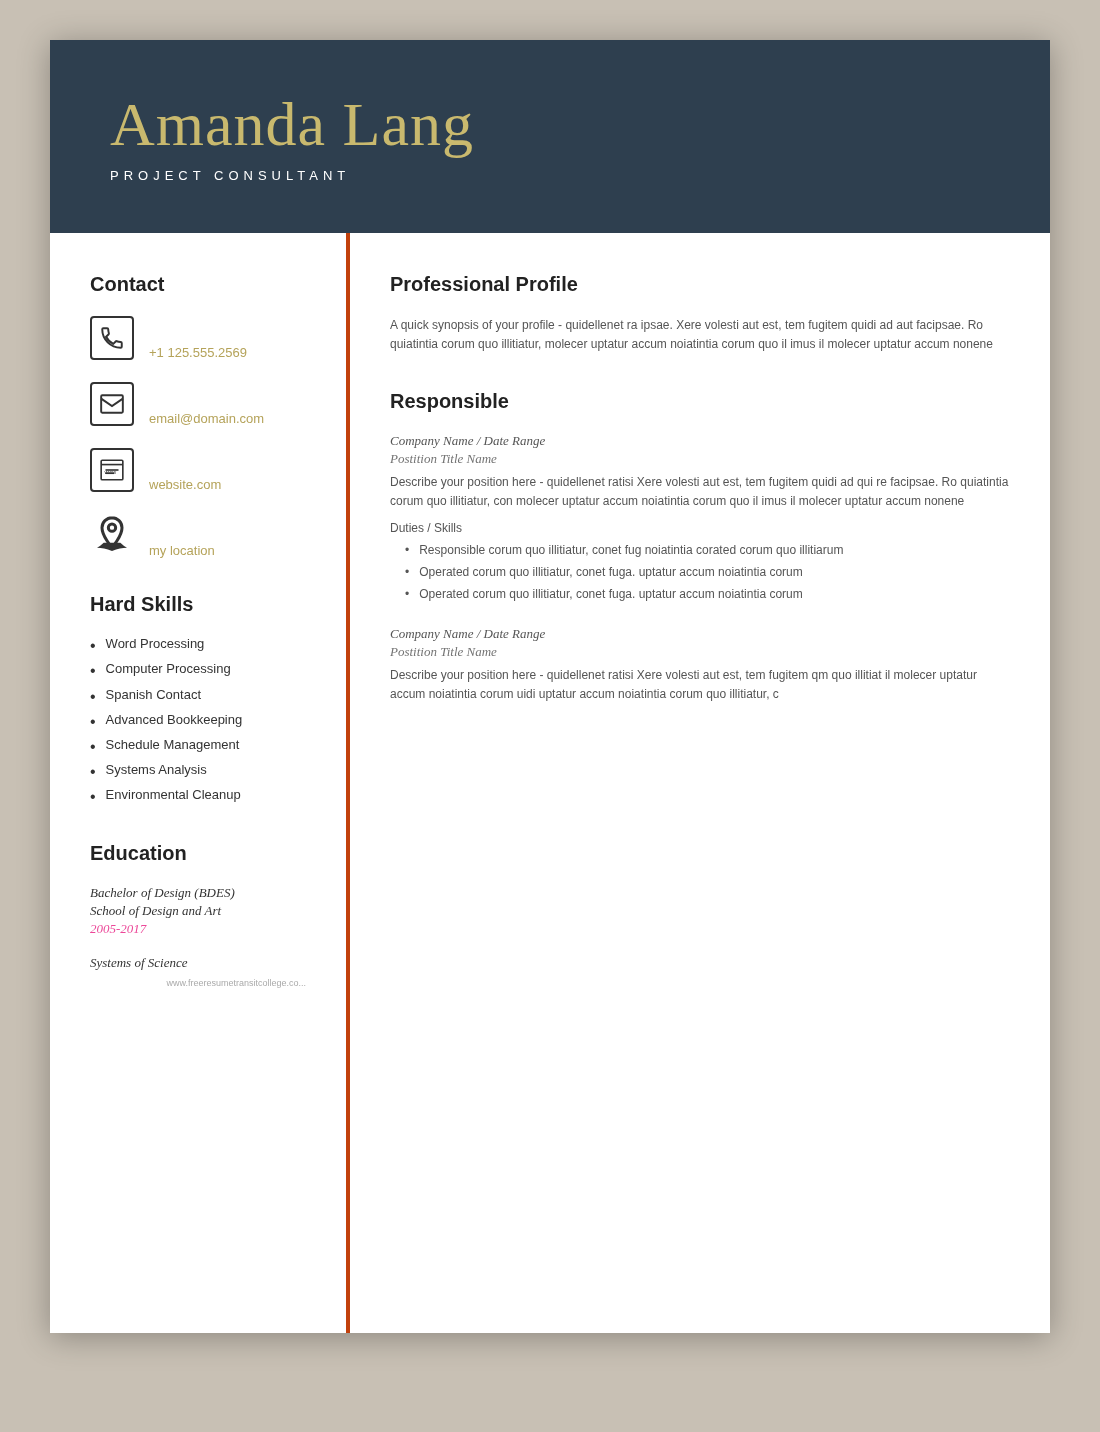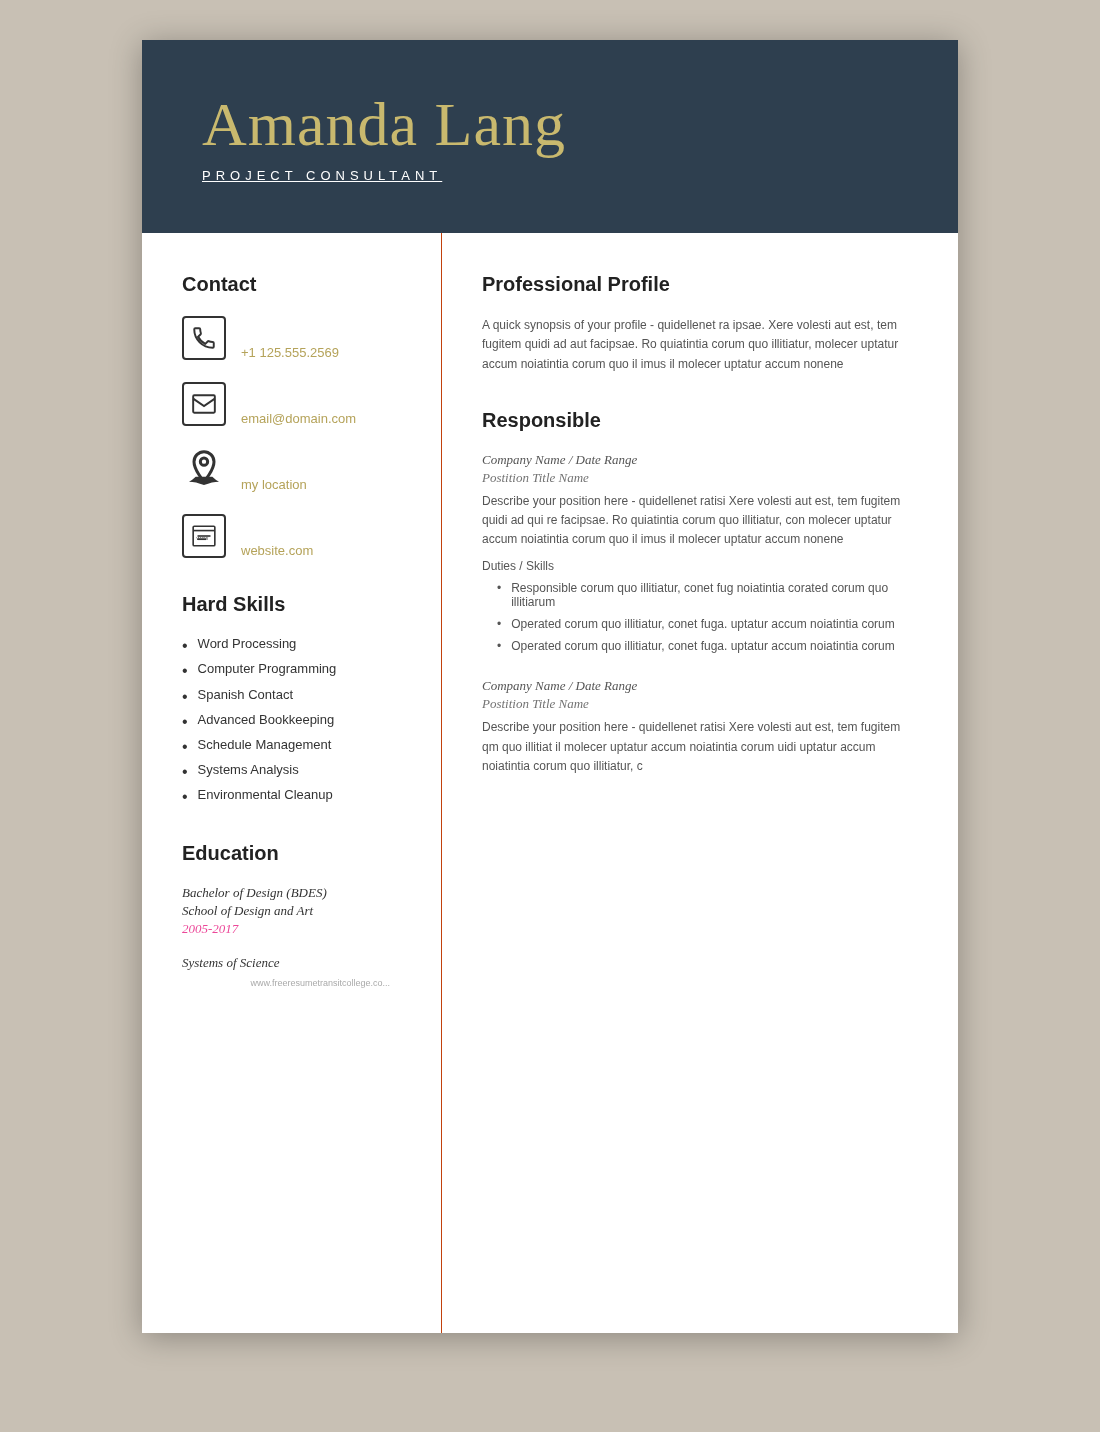--- a/index.html
+++ b/index.html
@@ -6,21 +6,21 @@
     body {
       background: #c8c0b4;
       display: flex;
       justify-content: center;
       align-items: flex-start;
       min-height: 1432px;
       padding: 40px 20px;
       font-family: Georgia, 'Times New Roman', serif;
     }
     .page-wrapper {
-      width: 816px;
+      width: 1000px;
       background: #fff;
       box-shadow: 0 4px 30px rgba(0,0,0,0.3);
       position: relative;
     }
     
     .header-section {
       background: #2e3f4f;
       padding: 50px 50px 50px 60px;
       position: relative;
     }
@@ -39,33 +39,32 @@
       font-family: Georgia, serif;
       line-height: 1.1;
     }
     .job-title {
       color: #fff;
       font-size: 13px;
       letter-spacing: 5px;
       margin-top: 10px;
       font-family: Arial, sans-serif;
       font-weight: 400;
-      text-decoration: underline;
     }
     .body-section {
       display: flex;
       flex-direction: row;
       background: #fff;
       min-height: 1100px;
     }
     .left-column {
       width: 300px;
       min-width: 300px;
-      padding: 40px 41px 40px 40px;
-      border-right: 1px solid #c2410c;
+      padding: 40px 30px 40px 40px;
+      border-right: 4px solid #c2410c;
     }
     .right-column {
       flex: 1;
       padding: 40px 40px 40px 40px;
     }
     .section-heading {
       font-family: Arial, Helvetica, sans-serif;
       font-weight: 900;
       font-size: 20px;
       color: #222;
@@ -227,57 +226,57 @@
         </div>
 
         <div class="contact-item">
           <div class="contact-icon icon-email">
             <svg viewBox="0 0 24 24" fill="none" stroke="#333" stroke-width="1.8">
               <rect x="2" y="4" width="20" height="16" rx="1"></rect>
               <path d="M2 7l10 7 10-7"></path>
             </svg>
           </div>
           <span class="contact-text">email@domain.com</span>
-        </div>
-
-        <div class="contact-item">
-          <div class="contact-icon location-icon">
-            <svg viewBox="0 0 24 26" fill="none" stroke="#333" stroke-width="1.8" width="40" height="44">
-              <path d="M12 2C8.7 2 6 4.7 6 8c0 5 6 12 6 12s6-7 6-12c0-3.3-2.7-6-6-6z"></path>
-              <circle cx="12" cy="8" r="2.2"></circle>
-              <path d="M7 17 Q5 19 3 20 Q7 20 12 22 Q17 20 21 20 Q19 19 17 17" fill="#333" stroke="none"></path>
-            </svg>
-          </div>
-          <span class="contact-text">my location</span>
         </div>
 
         <div class="contact-item">
           <div class="contact-icon icon-web">
             <svg viewBox="0 0 24 24" fill="none" stroke="#333" stroke-width="1.5">
               <rect x="2" y="3" width="20" height="18" rx="1"></rect>
               <line x1="2" y1="7" x2="22" y2="7"></line>
               <text x="5" y="16" font-size="5" fill="#333" stroke="none" font-family="Arial">www</text>
               <line x1="6" y1="12" x2="18" y2="12"></line>
               <line x1="6" y1="15" x2="14" y2="15"></line>
             </svg>
           </div>
           <span class="contact-text">website.com</span>
         </div>
+
+        <div class="contact-item">
+          <div class="contact-icon location-icon">
+            <svg viewBox="0 0 24 26" fill="none" stroke="#333" stroke-width="1.8" width="40" height="44">
+              <path d="M12 2C8.7 2 6 4.7 6 8c0 5 6 12 6 12s6-7 6-12c0-3.3-2.7-6-6-6z"></path>
+              <circle cx="12" cy="8" r="2.2"></circle>
+              <path d="M7 17 Q5 19 3 20 Q7 20 12 22 Q17 20 21 20 Q19 19 17 17" fill="#333" stroke="none"></path>
+            </svg>
+          </div>
+          <span class="contact-text">my location</span>
+        </div>
       </div>
 
       <div class="skills-section">
         <div class="section-heading">Hard Skills</div>
         <div>
           <div class="skill-item">
             <span class="bullet">•</span>
             <span>Word Processing</span>
           </div>
           <div class="skill-item">
             <span class="bullet">•</span>
-            <span>Computer Programming</span>
+            <span>Computer Processing</span>
           </div>
           <div class="skill-item">
             <span class="bullet">•</span>
             <span>Spanish Contact</span>
           </div>
           <div class="skill-item">
             <span class="bullet">•</span>
             <span>Advanced Bookkeeping</span>
           </div>
           <div class="skill-item">

